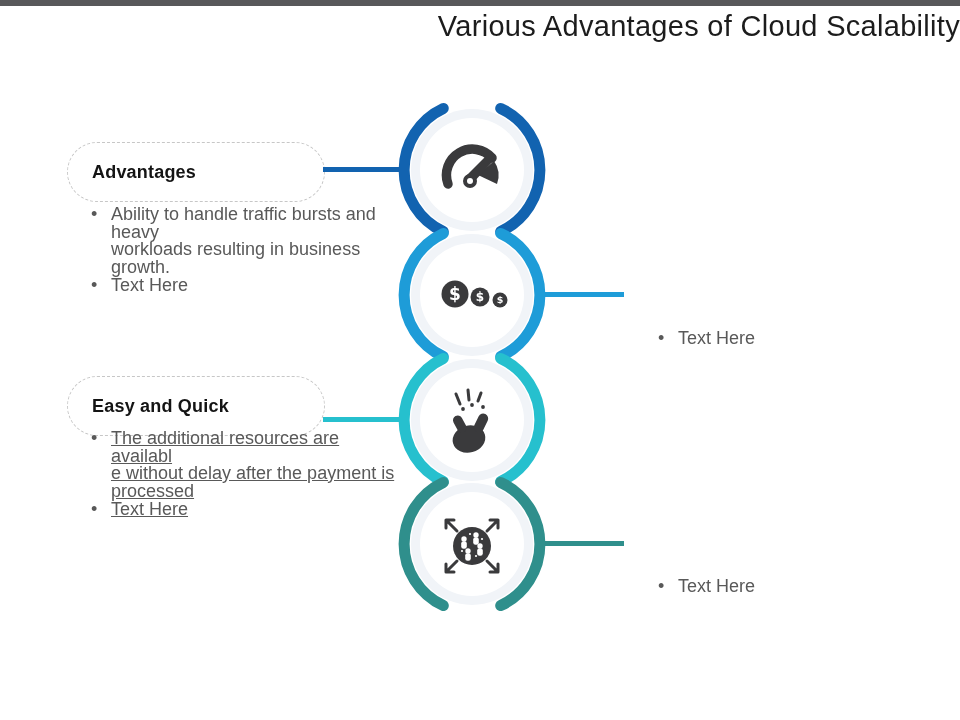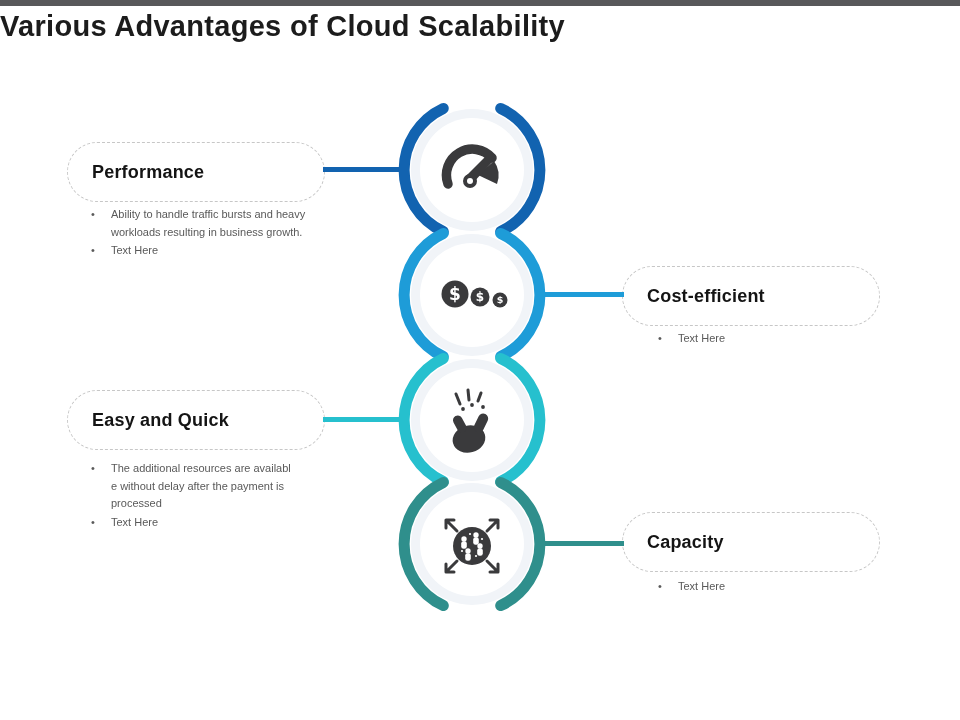--- a/index.html
+++ b/index.html
@@ -2,32 +2,32 @@
 <html style="--top-bar: #58585a; --title-color: #1c1c1c; --heading-color: #141414; --body-color: #595959; --icon-color: #3a3a3c; --halo: #f1f4f8;"><head>
 <meta charset="utf-8">
 <style>
   html,body{margin:0;padding:0;background:#ffffff;}
   .canvas{
     position:relative;width:960px;height:720px;background:#ffffff;overflow:hidden;
     font-family:"Liberation Sans", sans-serif;
   }
   .top-bar{position:absolute;left:0;top:0;width:100%;height:6px;background:var(--top-bar,#58585a);}
   .slide-title{
-    position:absolute;left:0;top:10px;width:100%;text-align:left;
-    font-size:29px;font-weight:700;color:var(--title-color,#1c1c1c);letter-spacing:.3px;
+    position:absolute;left:0;top:10px;width:100%;text-align:right;
+    font-size:29px;font-weight:400;color:var(--title-color,#1c1c1c);letter-spacing:.3px;
   }
   .label-box{
     position:absolute;width:258px;height:60px;box-sizing:border-box;
     border:1.5px dashed #c7c7c7;border-radius:30px;background:#fff;
     display:flex;align-items:center;padding-left:24px;
   }
   .label-box h2{margin:0;font-size:18px;font-weight:bold;color:var(--heading-color,#141414);letter-spacing:.2px;}
   .b1{left:67px;top:142px;}
   .b2{left:622px;top:266px;}
-  .b3{left:67px;top:390px;}
+  .b3{left:67px;top:376px;}
   .b4{left:622px;top:512px;}
 
   .connector{position:absolute;height:5px;background:var(--accent);}
   .c1{left:323px;top:167px;width:80px;}
   .c2{left:540px;top:292px;width:84px;}
   .c3{left:323px;top:417px;width:80px;}
   .c4{left:540px;top:541px;width:84px;}
 
   .node{position:absolute;width:160px;height:160px;}
   .n1{left:392px;top:90px;}
@@ -38,38 +38,38 @@
   .halo{fill:var(--halo,#f1f4f8);}
   .disc{fill:#ffffff;}
   .arc{fill:none;stroke:var(--accent);stroke-width:11;stroke-linecap:round;}
   .icon{fill:var(--icon-color,#3a3a3c);}
   .icon .stroke{stroke:var(--icon-color,#3a3a3c);fill:none;stroke-width:3;stroke-linecap:round;}
   .icon .gauge{stroke-width:9.5;}
   .icon .white{fill:#ffffff;}
   .icon text{font-family:"DejaVu Sans","Liberation Sans",sans-serif;font-weight:bold;fill:#ffffff;text-anchor:middle;}
 
   .bullets{position:absolute;margin:0;padding:0;list-style:none;
-    font-size:11px;line-height:17.5px;color:var(--body-color,#595959);}
+    font-size:18px;line-height:17.5px;color:var(--body-color,#595959);}
   .bullets li{position:relative;padding-left:23px;margin-bottom:1px;}
   .bullets li::before{content:"\2022";position:absolute;left:3px;top:0;}
   .bullets .bullet-text{white-space:pre-line;}
   .l1{left:88px;top:206px;width:310px;}
   .l2{left:655px;top:330px;width:270px;}
-  .l3{left:88px;top:460px;width:310px;}
+  .l3{left:88px;top:430px;width:310px;text-decoration:underline;}
   .l4{left:655px;top:578px;width:270px;}
 </style>
 </head>
 <body>
 
 <div class="canvas">
   <div class="top-bar"></div>
   <div class="slide-title">Various Advantages of Cloud Scalability</div>
 
   <div class="label-box b1">
-    <h2>Performance</h2>
+    <h2>Advantages</h2>
   </div>
   <div class="connector c1" style="--accent: #1263b0;"></div>
   <div class="node n1" style="--accent: #1263b0;">
     <svg viewBox="0 0 160 160" width="160" height="160">
       <circle class="halo" cx="80" cy="80" r="61"></circle>
       <circle class="disc" cx="80" cy="80" r="52"></circle>
       <path class="arc" d="M 51.3 18.4 A 68 68 0 0 0 51.3 141.6"></path>
       <path class="arc" d="M 108.7 18.4 A 68 68 0 0 1 108.7 141.6"></path>
       <g class="icon" transform="translate(44,44)">
         <path class="stroke gauge" d="M 12 50 A 26 26 0 0 1 56 24"></path>
@@ -79,23 +79,20 @@
         <circle class="white" cx="34" cy="47" r="3"></circle>
       </g>
     </svg>
   </div>
   <ul class="bullets l1">
     <li><span class="bullet-text">Ability to handle traffic bursts and heavy
 workloads resulting in business growth.</span></li>
     <li><span class="bullet-text">Text Here</span></li>
   </ul>
 
-  <div class="label-box b2">
-    <h2>Cost-efficient</h2>
-  </div>
   <div class="connector c2" style="--accent: #1e9cd8;"></div>
   <div class="node n2" style="--accent: #1e9cd8;">
     <svg viewBox="0 0 160 160" width="160" height="160">
       <circle class="halo" cx="80" cy="80" r="61"></circle>
       <circle class="disc" cx="80" cy="80" r="52"></circle>
       <path class="arc" d="M 51.3 18.4 A 68 68 0 0 0 51.3 141.6"></path>
       <path class="arc" d="M 108.7 18.4 A 68 68 0 0 1 108.7 141.6"></path>
       <g class="icon" transform="translate(44,44)">
         <circle cx="19" cy="35" r="13.5"></circle>
         <text x="19" y="41" font-size="17">$</text>
@@ -133,23 +130,20 @@
       </g>
     </svg>
   </div>
   <ul class="bullets l3">
     <li><span class="bullet-text">The additional resources are availabl
 e without delay after the payment is
 processed</span></li>
     <li><span class="bullet-text">Text Here</span></li>
   </ul>
 
-  <div class="label-box b4">
-    <h2>Capacity</h2>
-  </div>
   <div class="connector c4" style="--accent: #2f8f8c;"></div>
   <div class="node n4" style="--accent: #2f8f8c;">
     <svg viewBox="0 0 160 160" width="160" height="160">
       <circle class="halo" cx="80" cy="80" r="61"></circle>
       <circle class="disc" cx="80" cy="80" r="52"></circle>
       <path class="arc" d="M 51.3 18.4 A 68 68 0 0 0 51.3 141.6"></path>
       <path class="arc" d="M 108.7 18.4 A 68 68 0 0 1 108.7 141.6"></path>
       <g class="icon" transform="translate(44,44)">
         <path class="stroke" d="M 21 23 L 10 12 M 10 12 L 10 20 M 10 12 L 18 12"></path>
         <path class="stroke" d="M 51 23 L 62 12 M 62 12 L 62 20 M 62 12 L 54 12"></path>

